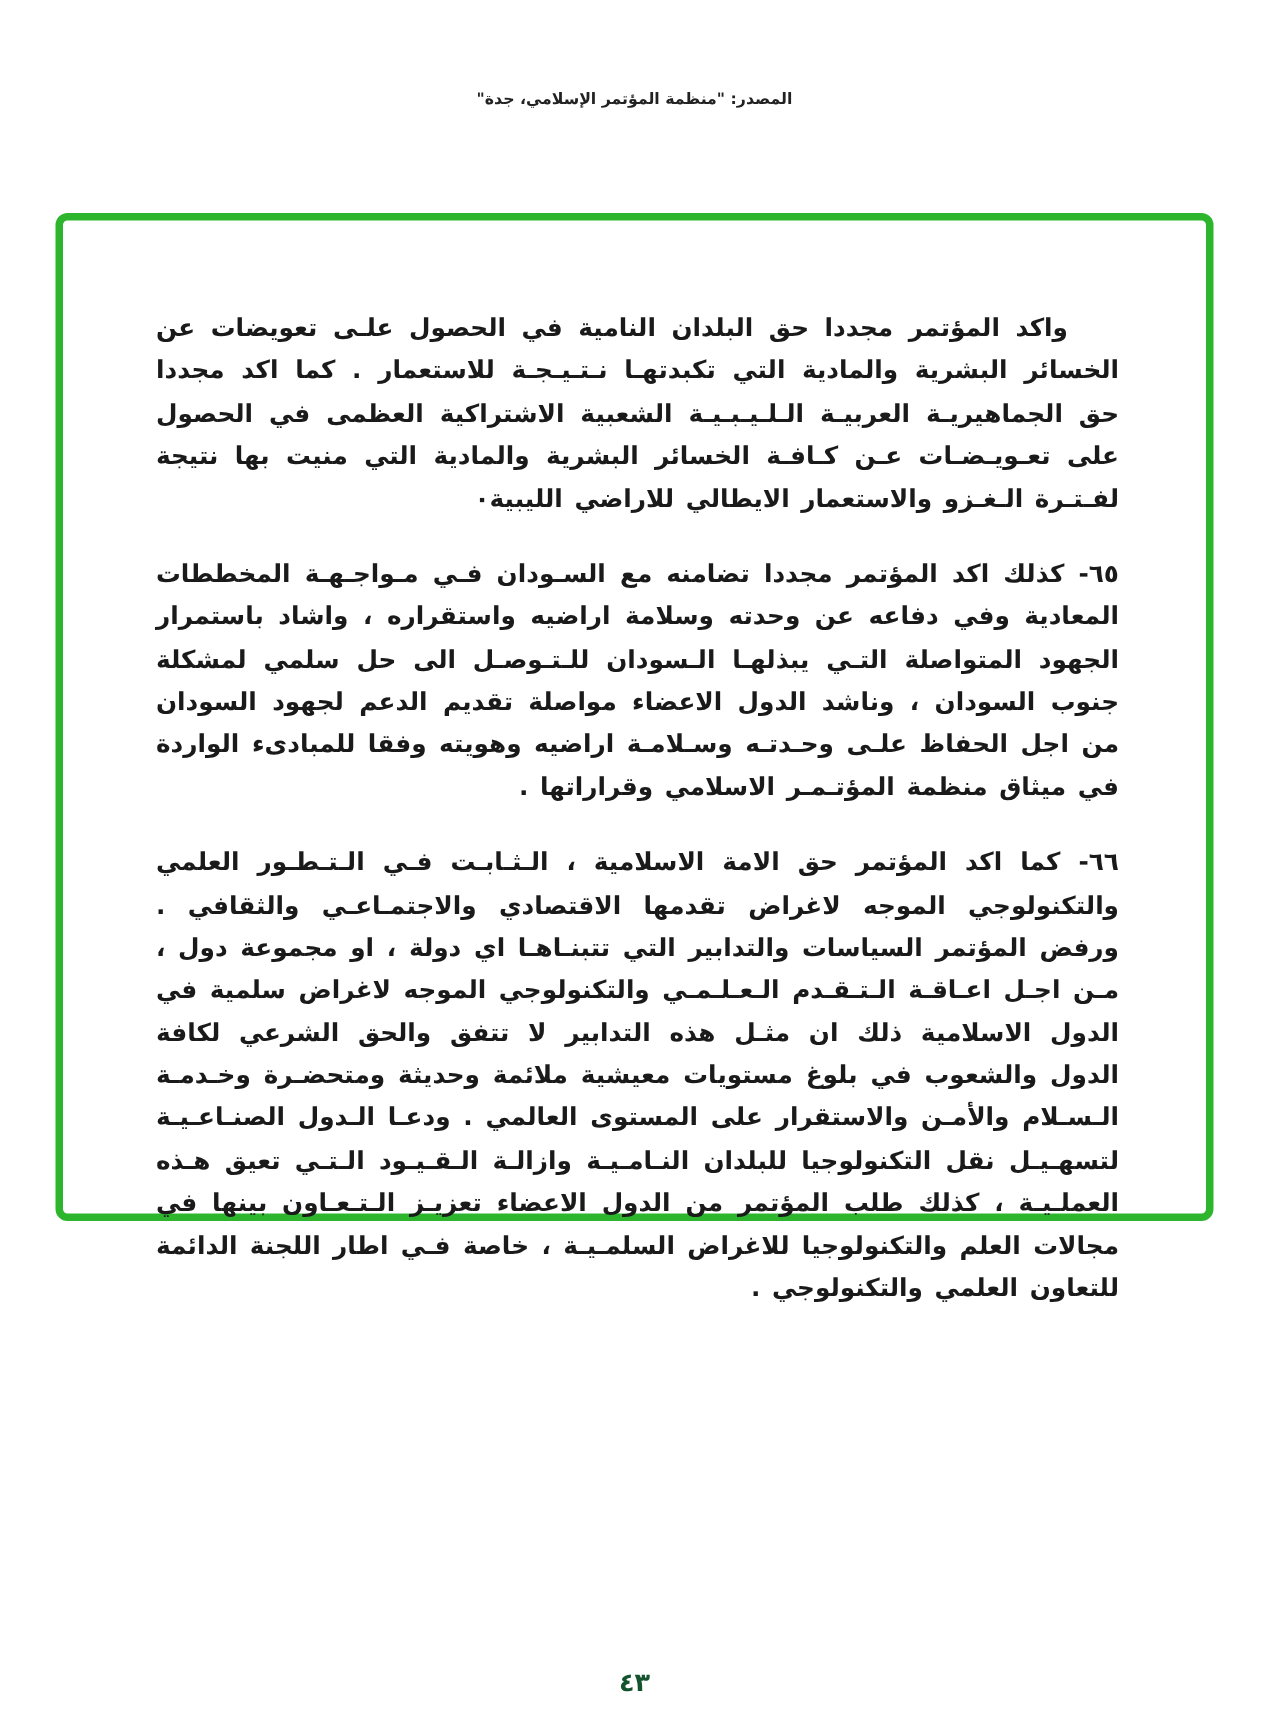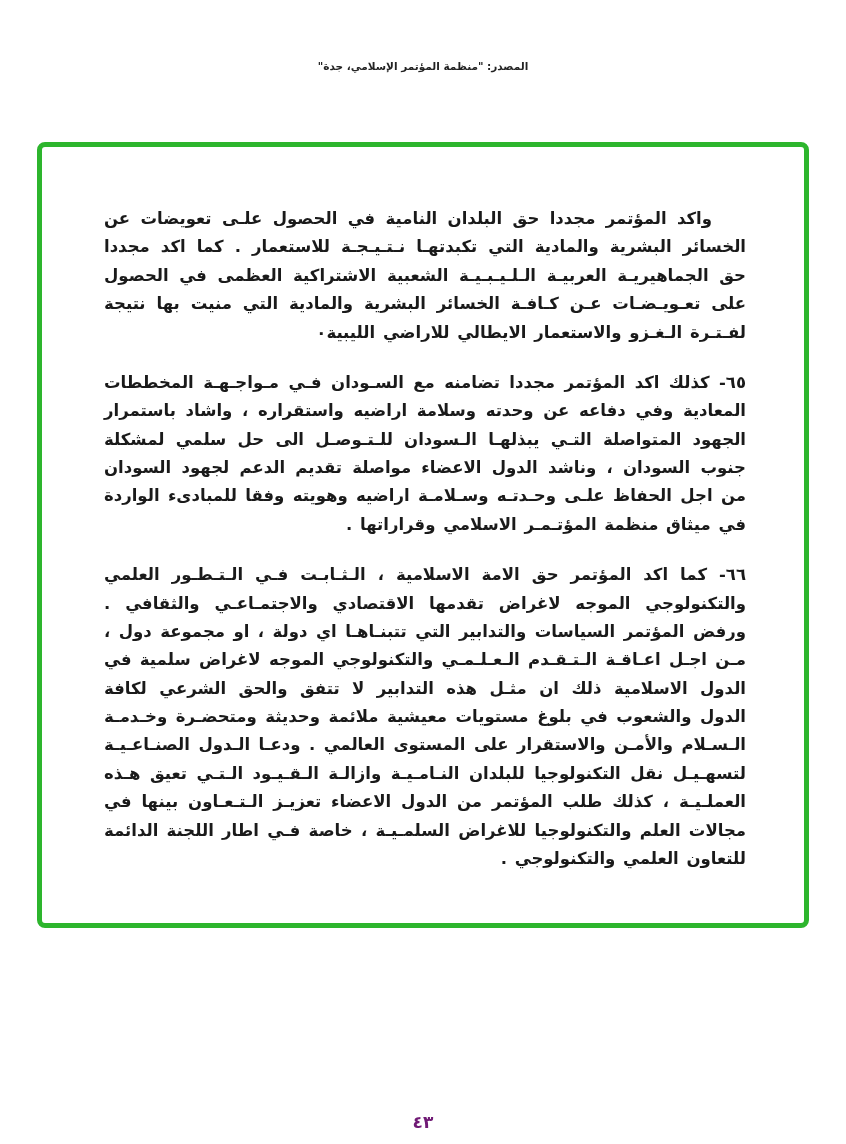--- a/index.html
+++ b/index.html
@@ -36,21 +36,21 @@
     margin-top: 14px;
     font-size: 10.5px;
     font-weight: bold;
     color: #222222;
   }
   .frame {
     position: absolute;
     top: 142px;
     left: 37px;
     width: 772px;
-    height: 786px;
+    height: 672px;
     border: 5px solid #2db52d;
     border-radius: 8px;
     box-sizing: border-box;
     background: #ffffff;
   }
   .content {
     direction: rtl;
     text-align: justify;
     padding: 58px 58px 0 62px;
     color: #1a1a1a;
@@ -66,21 +66,21 @@
     text-indent: 34px;
   }
   .footer {
     position: absolute;
     bottom: 12px;
     left: 0;
     width: 100%;
     text-align: center;
     font-size: 17px;
     font-weight: bold;
-    color: #701a75;
+    color: #14532d;
     direction: rtl;
   }
 </style>
 </head>
 <body>
 
 <div class="page">
 
   <div class="header">
     <div class="header-line2">المصدر: "منظمة المؤتمر الإسلامي، جدة"</div>

